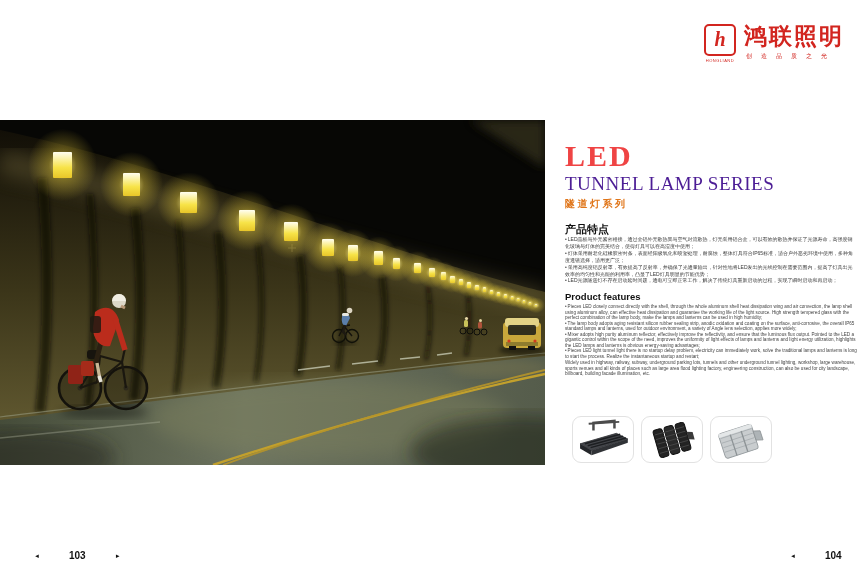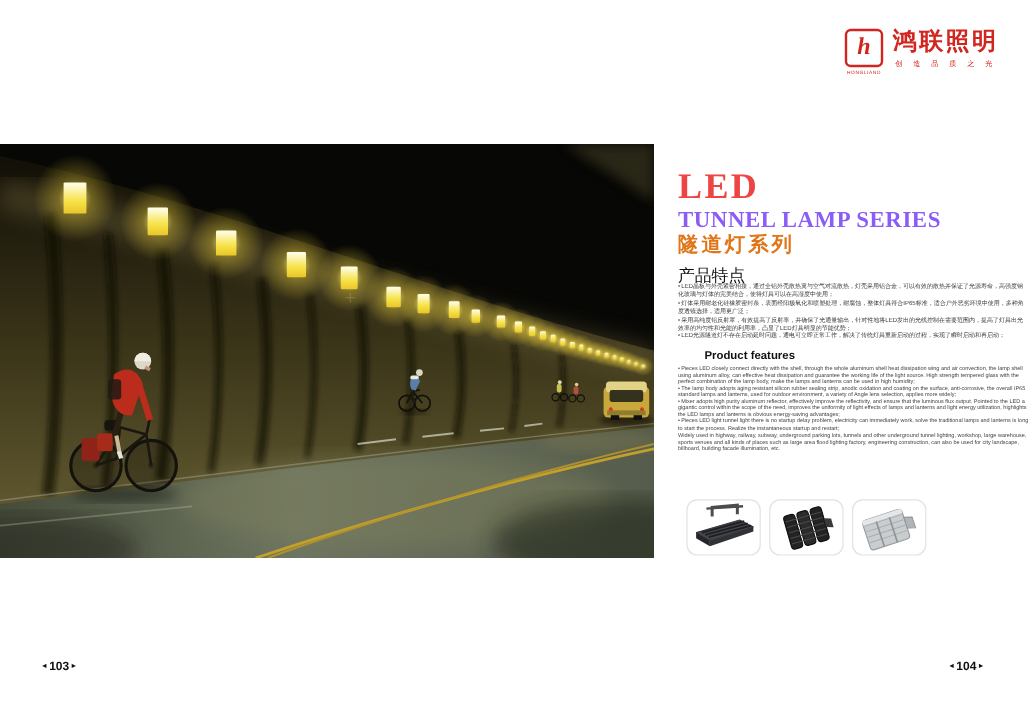--- a/index.html
+++ b/index.html
@@ -8,52 +8,52 @@
 
   
   .logo{position:absolute;top:24px;left:704px;display:flex;align-items:flex-start;}
   .logo-mark{width:32px;display:flex;flex-direction:column;align-items:center;margin-right:8px;}
   .logo-box{width:28px;height:28px;border:2.5px solid #d2251f;border-radius:5px;
             display:flex;align-items:center;justify-content:center;}
   .logo-h{font-family:"Liberation Serif",serif;font-style:italic;font-weight:bold;
           font-size:20px;color:#d2251f;line-height:1;transform:translateY(-1px);}
   .logo-sub{font-size:4px;color:#d2251f;letter-spacing:.5px;margin-top:2px;white-space:nowrap;}
   .logo-text-col{display:flex;flex-direction:column;}
-  .logo-cn{font-size:20px;font-weight:bold;color:#d2251f;letter-spacing:2px;line-height:1.1;}
+  .logo-cn{font-size:23px;font-weight:bold;color:#d2251f;letter-spacing:2px;line-height:1.1;}
   .logo-slogan{font-size:6px;color:#d2251f;letter-spacing:9px;margin-top:3px;padding-left:2px;}
 
   
   .photo{position:absolute;left:0;top:120px;width:545px;height:345px;background:#060605;}
   .photo svg{display:block;}
 
   
   .rightcol{position:absolute;left:565px;top:141px;width:292px;}
   .t-led{font-family:"Liberation Serif",serif;font-weight:bold;color:#ef4444;
          font-size:30px;line-height:30px;letter-spacing:2px;}
-  .t-series{font-family:"Liberation Serif",serif;font-weight:bold;color:#8b5cf6;
+  .t-series{font-family:"Liberation Serif",serif;font-weight:normal;color:#4c1d95;
             font-size:19px;line-height:21px;letter-spacing:.5px;margin-top:2px;}
-  .t-cn{font-size:17px;font-weight:bold;color:#e0761a;letter-spacing:2.5px;line-height:17px;margin-top:1px;}
-
-  .h-cn{font-size:14px;font-weight:normal;color:#111;margin-top:12px;line-height:10px;}
-  .h-en{font-size:9.5px;font-weight:bold;color:#111;margin-top:7px;line-height:11px;margin-left:22px;}
+  .t-cn{font-size:10px;font-weight:bold;color:#e0761a;letter-spacing:2.5px;line-height:17px;margin-top:1px;}
+
+  .h-cn{font-size:11px;font-weight:bold;color:#111;margin-top:12px;line-height:10px;}
+  .h-en{font-size:9.5px;font-weight:bold;color:#111;margin-top:7px;line-height:11px;}
 
   ul.bullets{list-style:none;margin:2px 0 0 0;padding:0;}
   .cn ul.bullets li{font-size:5px;line-height:6.9px;color:#3a3a3a;}
   .en ul.bullets li{font-size:4.6px;line-height:5.5px;color:#444;}
   ul.bullets li::before{content:"\2022";margin-right:1px;}
   .body-cn{font-size:5px;line-height:6.9px;color:#3a3a3a;margin-top:2px;}
   .body-en{font-size:4.6px;line-height:5.5px;color:#444;margin-top:1px;}
 
   
   .cards{position:absolute;left:572px;top:416px;display:flex;}
   .card{width:60px;height:45px;border:1px solid #e2e2e2;border-radius:9px;background:#fff;
         margin-right:7px;display:flex;align-items:center;justify-content:center;overflow:hidden;}
 
   
-  .pager{position:absolute;font-size:10px;font-weight:bold;color:#111;display:flex;align-items:center;}
+  .pager{position:absolute;font-size:10px;font-weight:bold;color:#111;display:flex;align-items:center;gap:28px;}
   .pager .tri{font-size:6px;line-height:10px;padding:0 1px;color:#111;}
   .pager-left{left:33px;top:550px;}
   .pager-right{left:789px;top:550px;text-align:right;}
 </style>
 </head>
 <body>
 
 <div id="page">
 
   <div class="logo">

